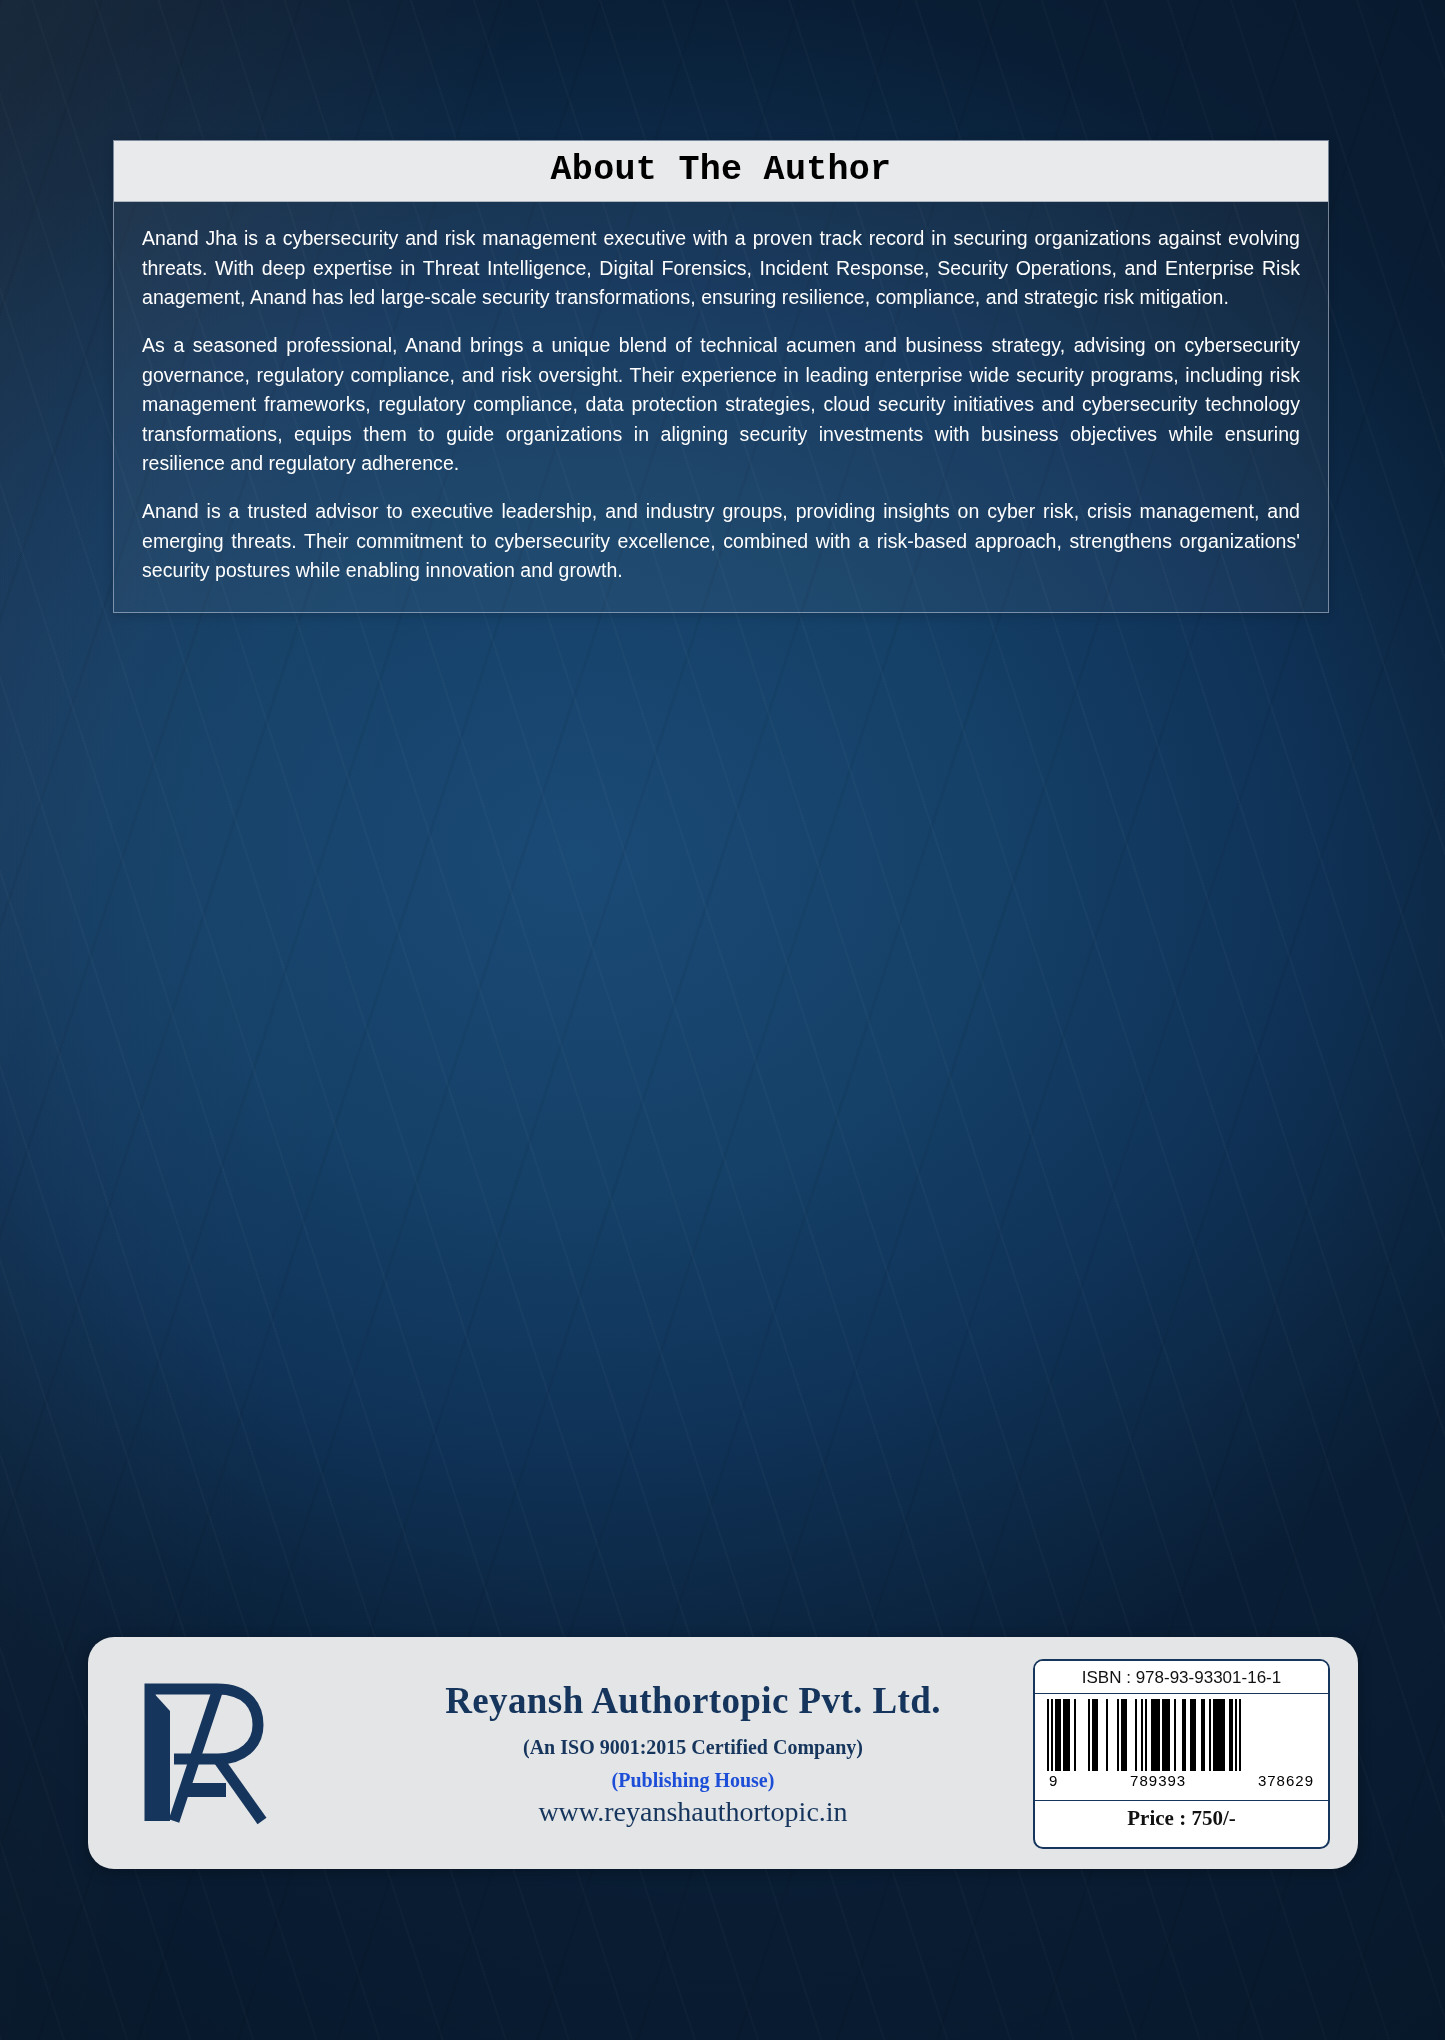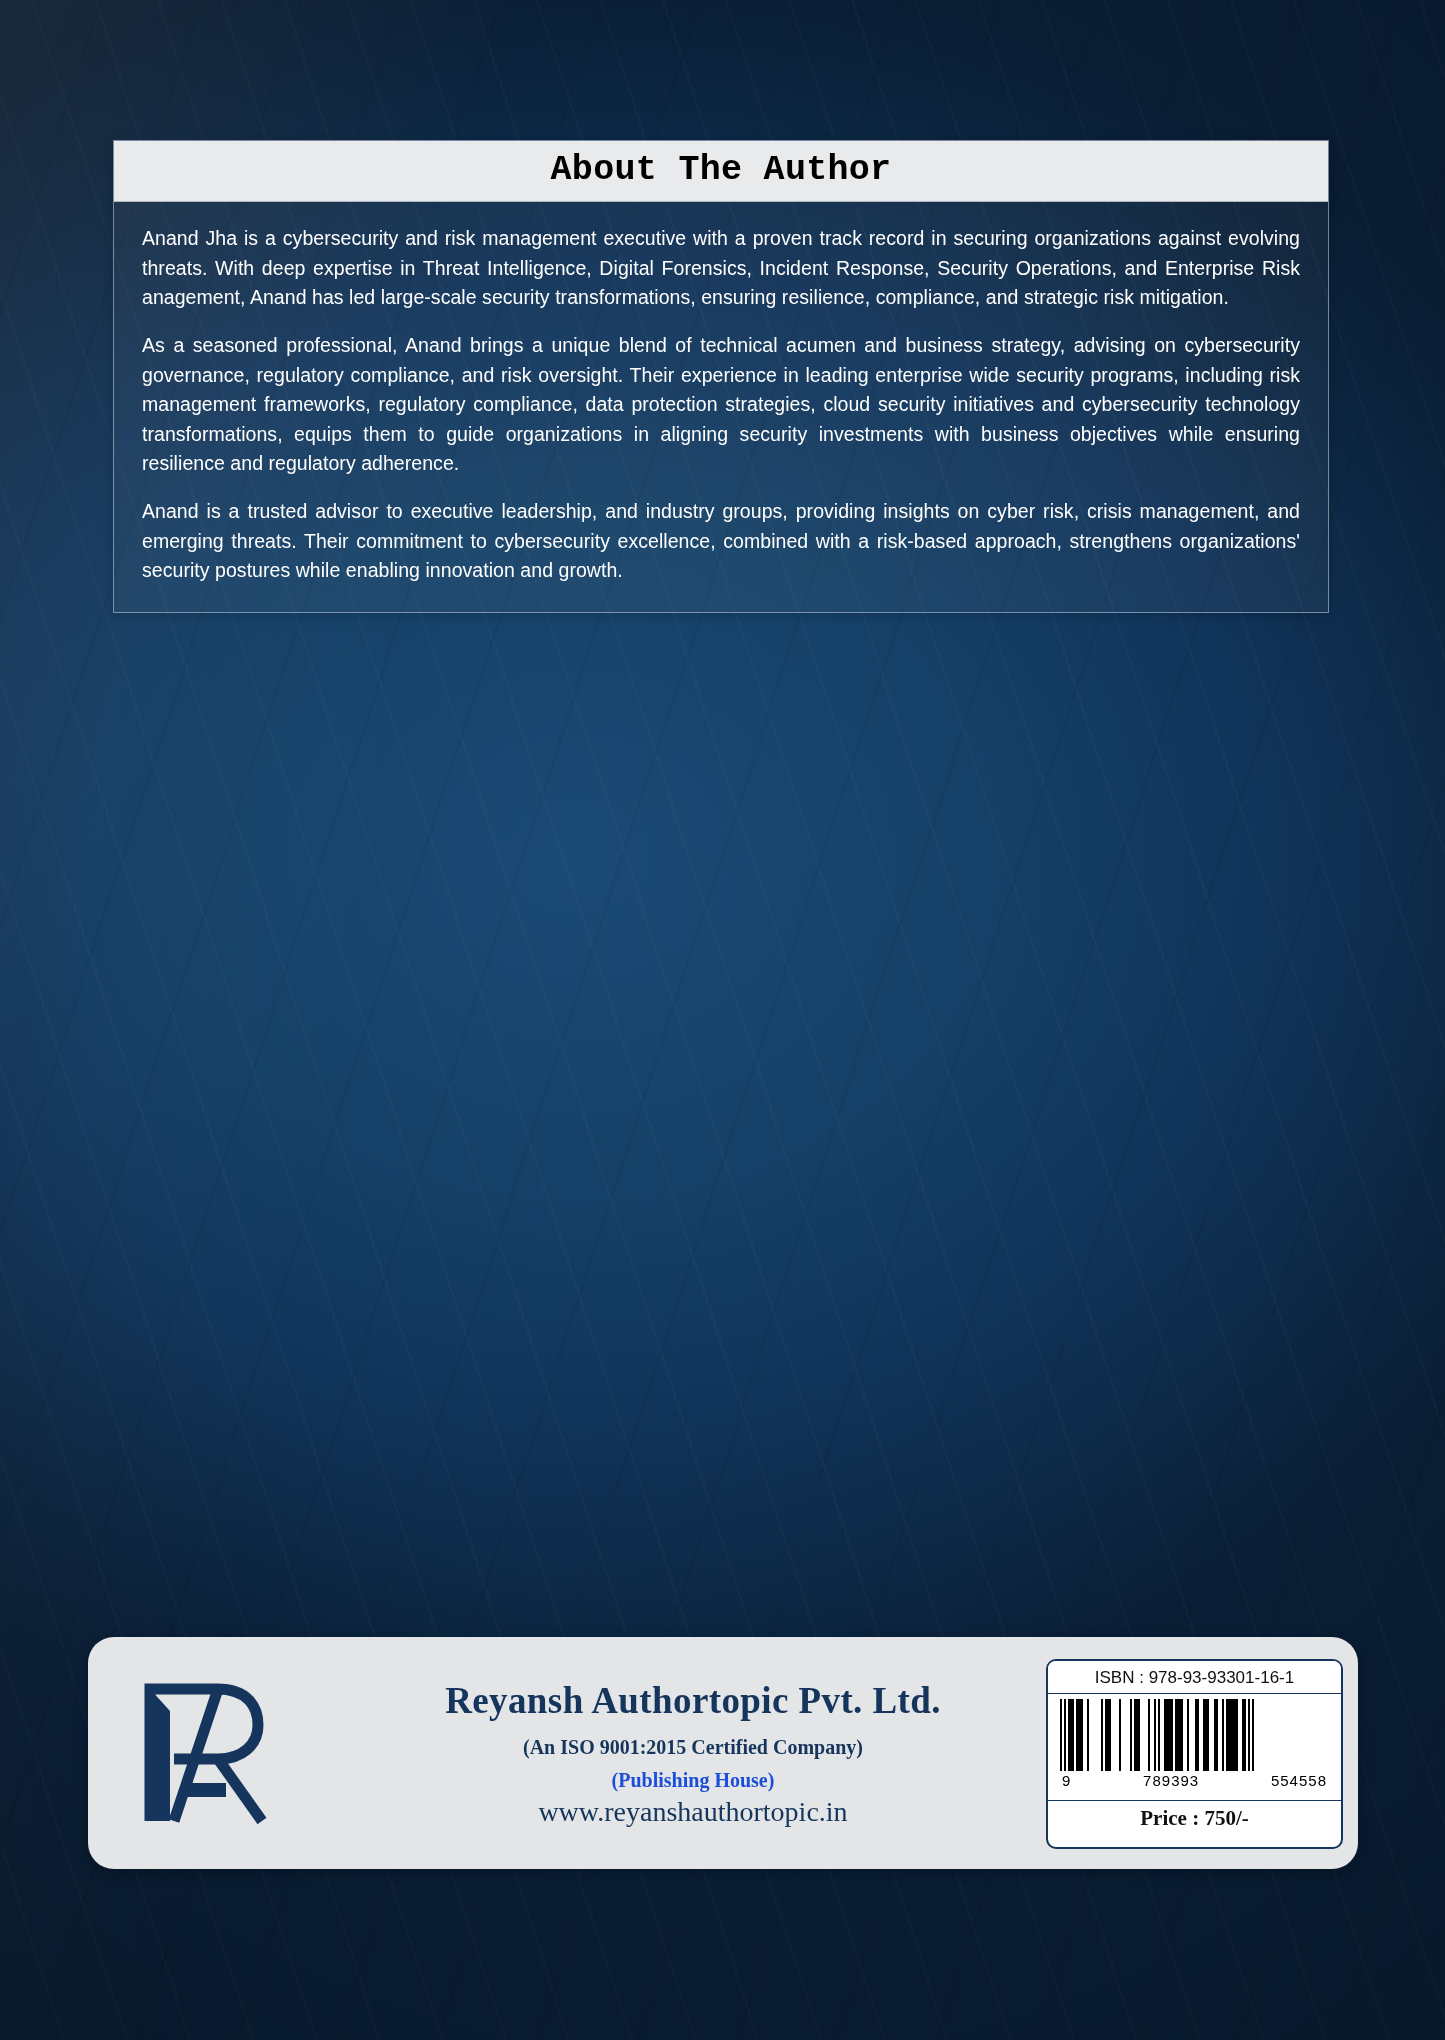--- a/index.html
+++ b/index.html
@@ -192,21 +192,21 @@
   #publisher-text .pub-url {
     font-family: "Liberation Serif", serif;
     font-size: 28px;
     margin-top: 4px;
     color: #16355c;
   }
 
   
   #isbn-block {
     position: absolute;
-    right: 15px;
+    right: 28px;
     top: 22px;
     width: 293px;
     height: 186px;
     border: 2px solid #16355c;
     border-radius: 10px;
     background: #ffffff;
     overflow: hidden;
   }
   #isbn-label {
     font-family: "Liberation Sans", sans-serif;
@@ -355,19 +355,19 @@
           <i style="width: 4.1px; background: transparent;"></i>
           <i style="width: 4.1px; background: rgb(0, 0, 0);"></i>
           <i style="width: 2.05px; background: transparent;"></i>
           <i style="width: 2.05px; background: rgb(0, 0, 0);"></i>
           <i style="width: 2.05px; background: transparent;"></i>
           <i style="width: 2.05px; background: rgb(0, 0, 0);"></i>
         </div>
       <div id="barcode-digits">
         <span>9</span>
         <span>789393</span>
-        <span>554558</span>
+        <span>378629</span>
       </div>
     </div>
     <div id="price-row">Price : 750/-</div>
   </div>
 
 </section>
 
 </body></html>

